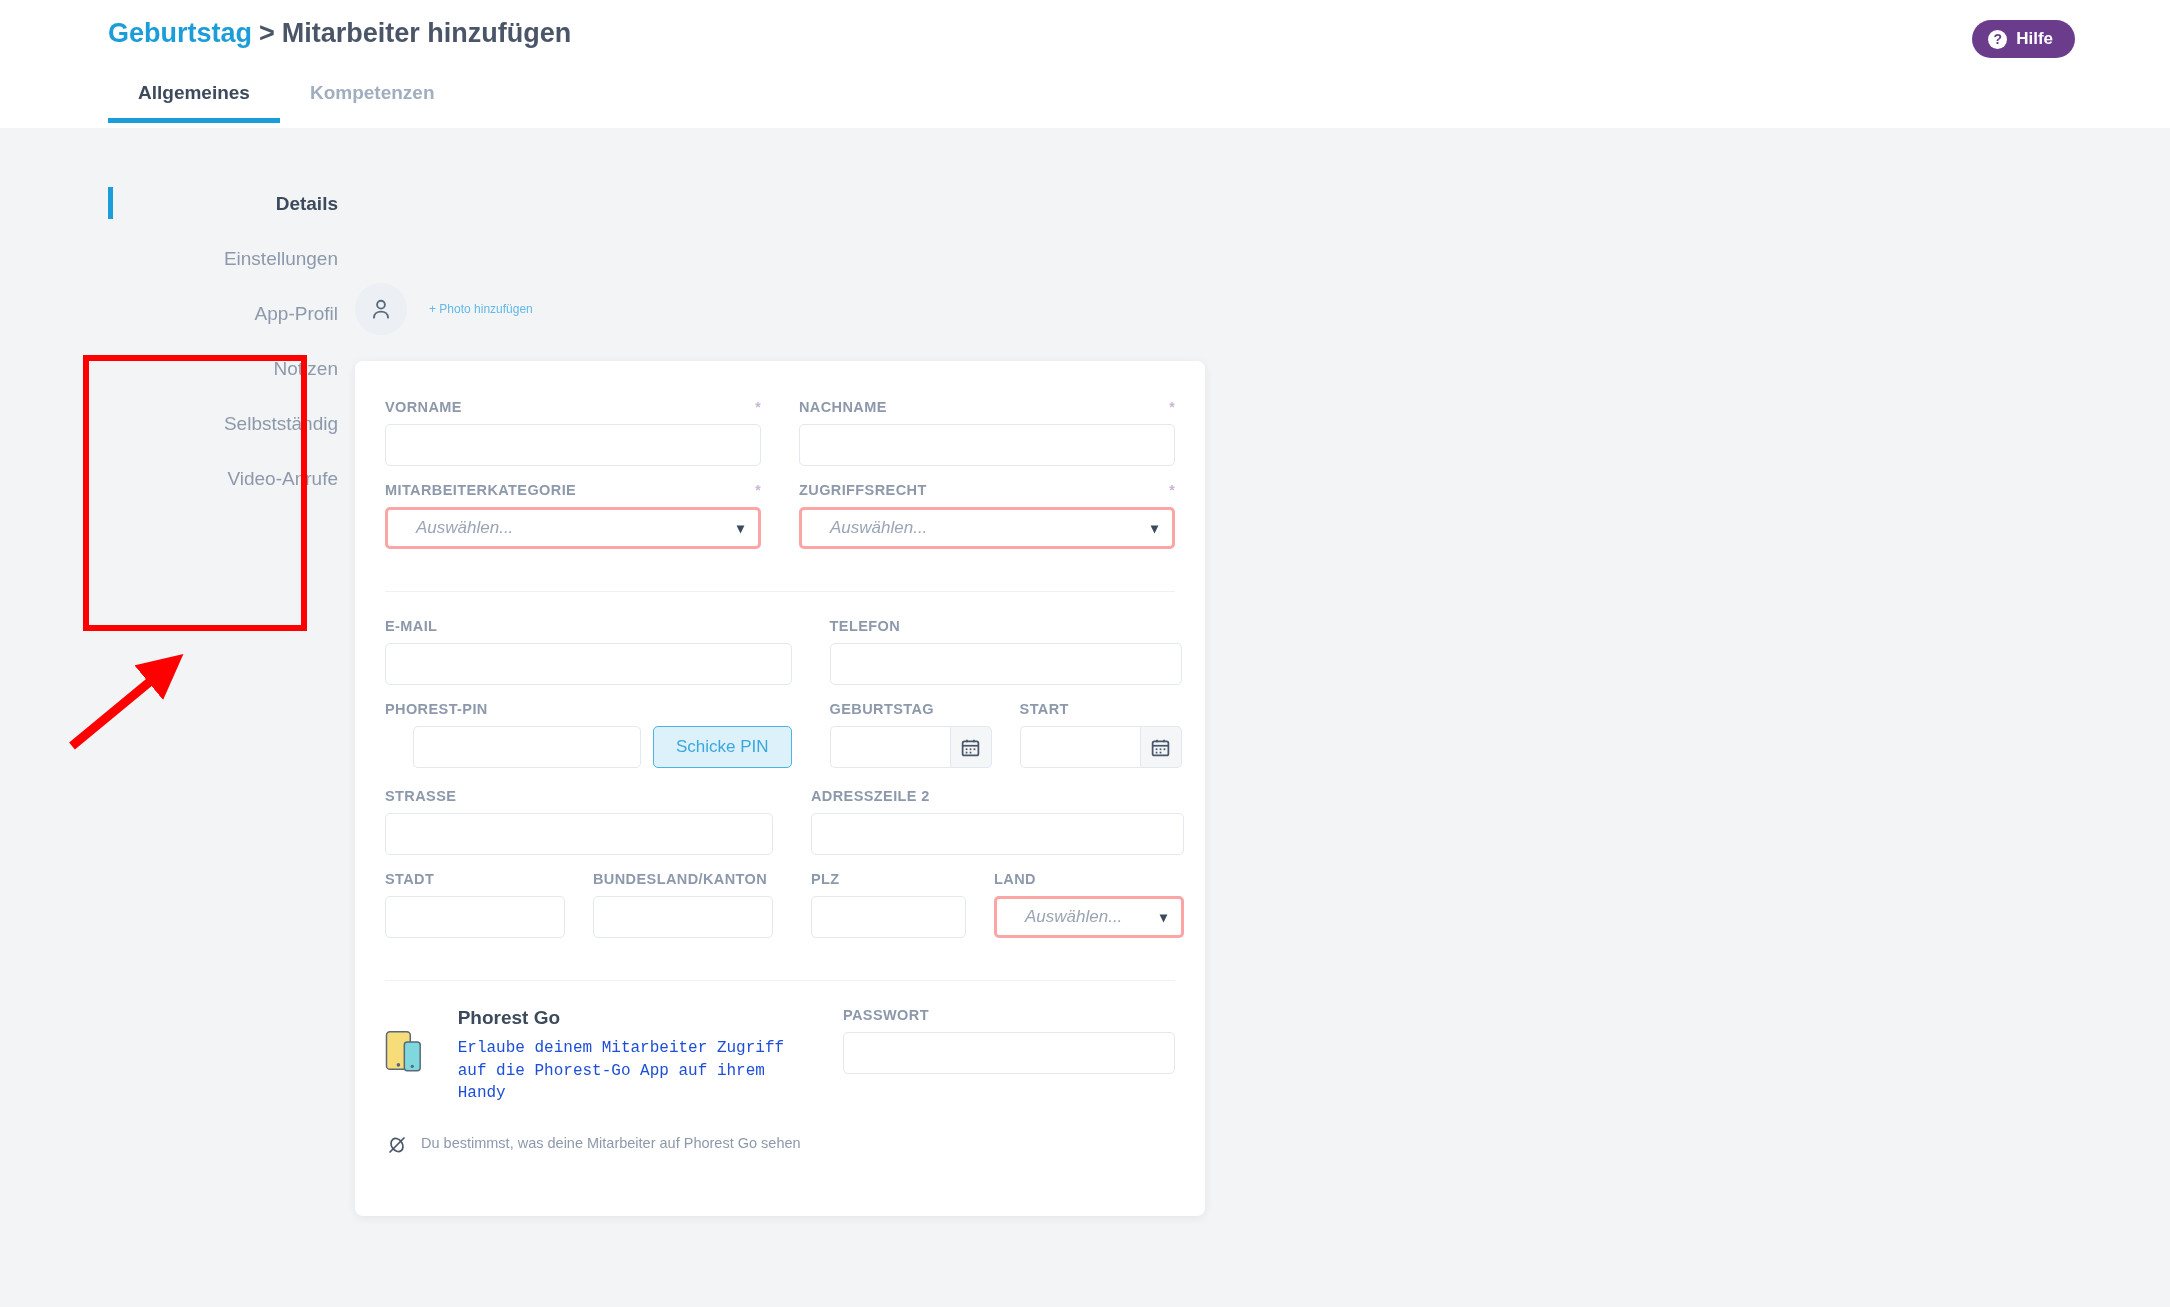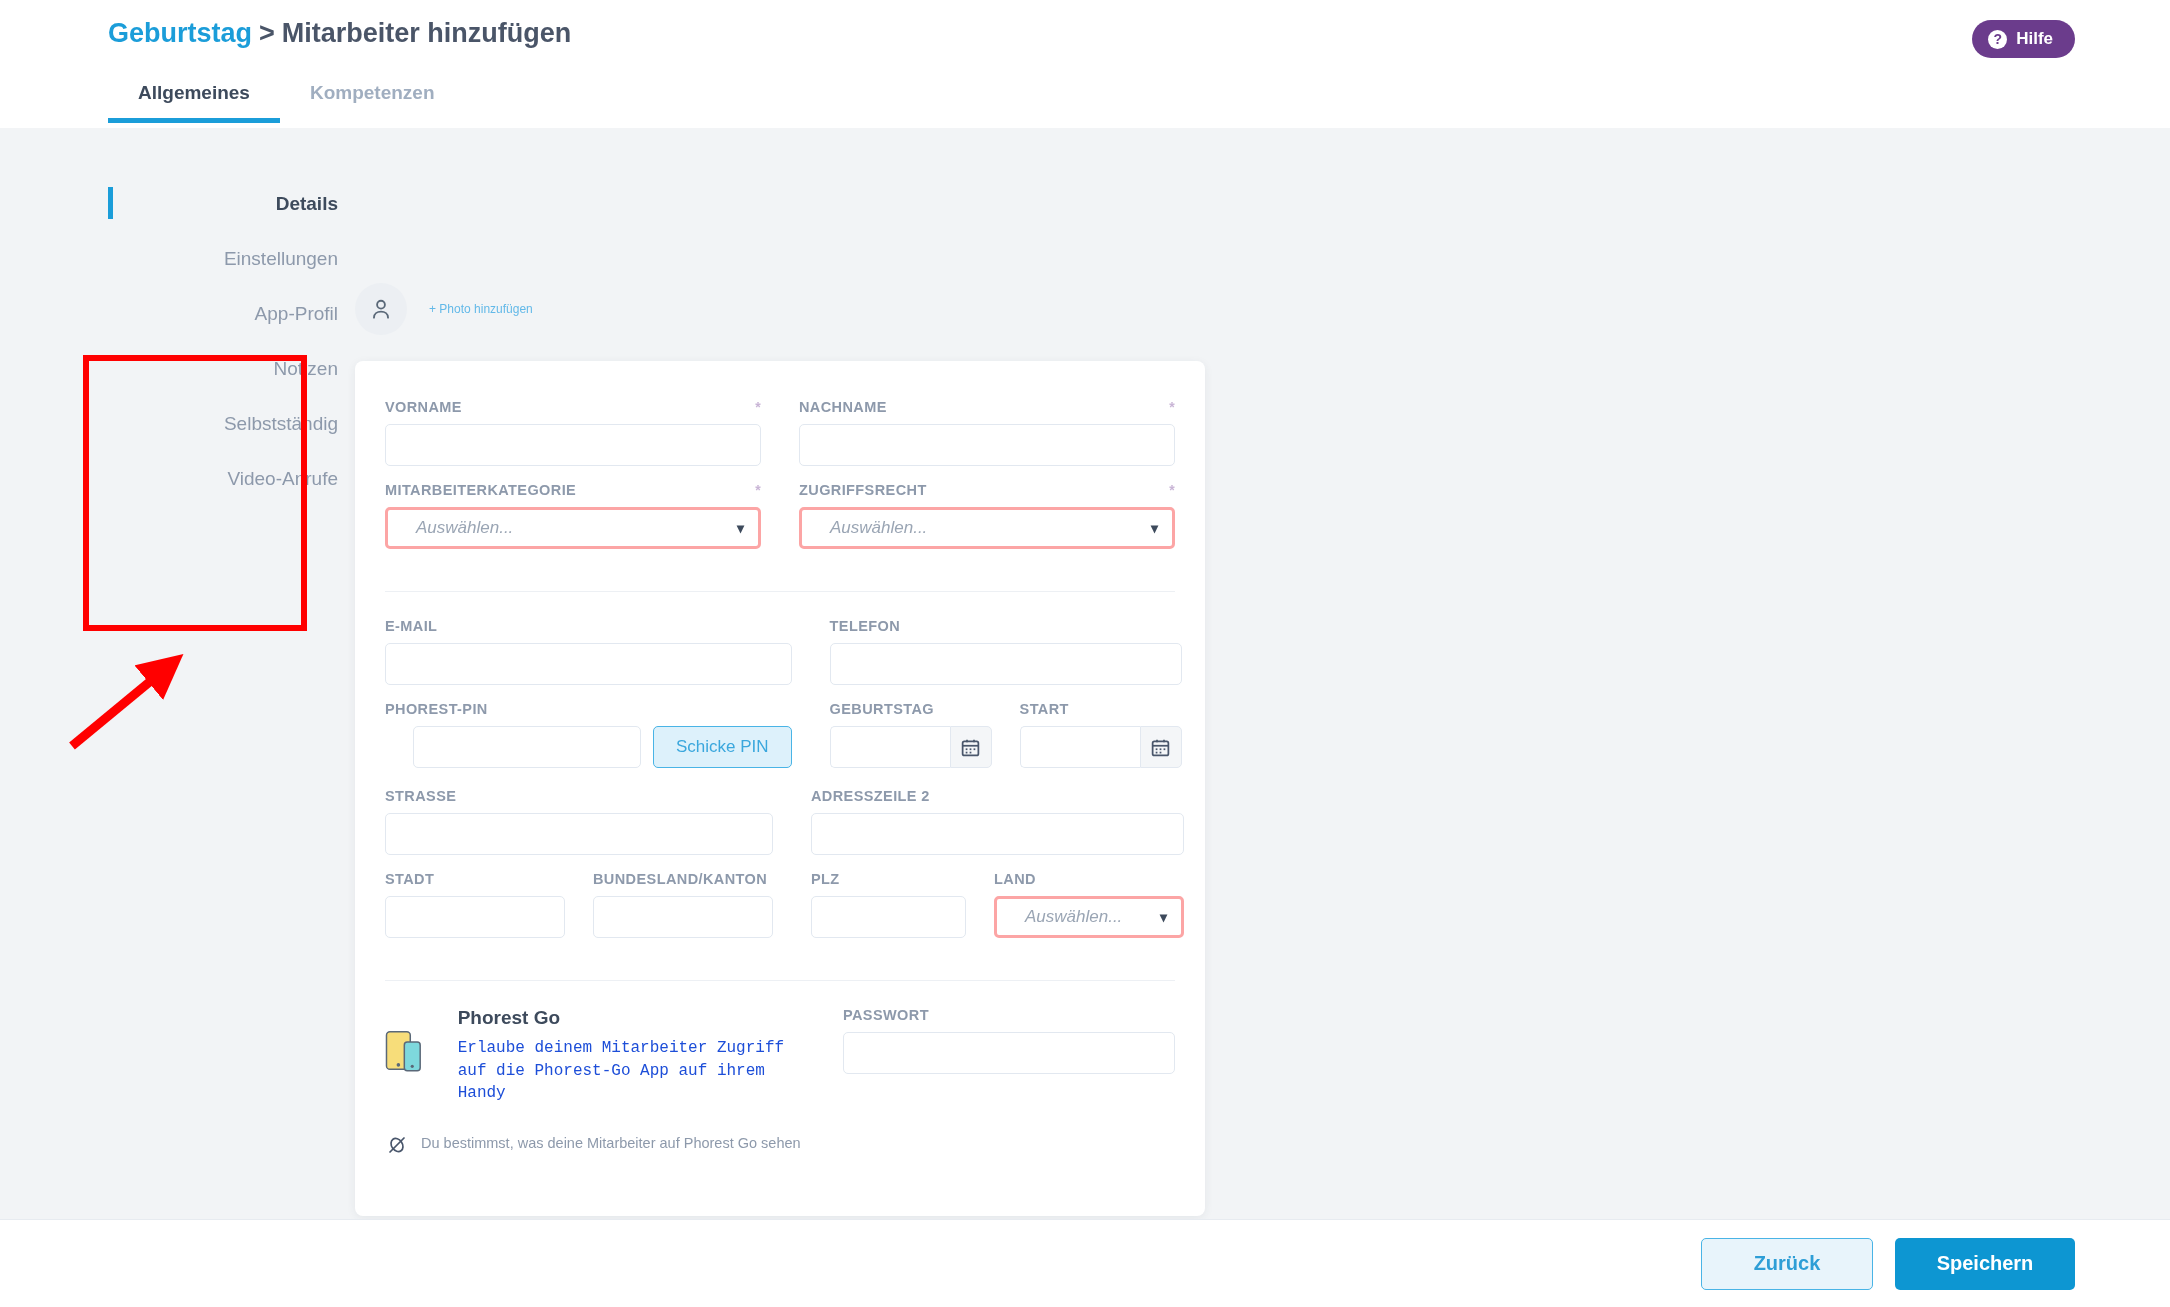--- a/index.html
+++ b/index.html
@@ -466,17 +466,13 @@
           <svg width="24" height="24" viewBox="0 0 24 24" fill="none" stroke="#49566b" stroke-width="1.7">
             <ellipse cx="12" cy="12" rx="5.4" ry="7" transform="rotate(-35 12 12)"></ellipse>
             <line x1="5" y1="19" x2="19" y2="5" stroke-linecap="round"></line>
           </svg>
           <span>Du bestimmst, was deine Mitarbeiter auf Phorest Go sehen</span>
         </div>
       </div>
     </div>
   </div>
 
-  <div class="footer">
-    <button class="btn-back">Zurück</button>
-    <button class="btn-save">Speichern</button>
-  </div>
 </div>
 
 </body></html>

